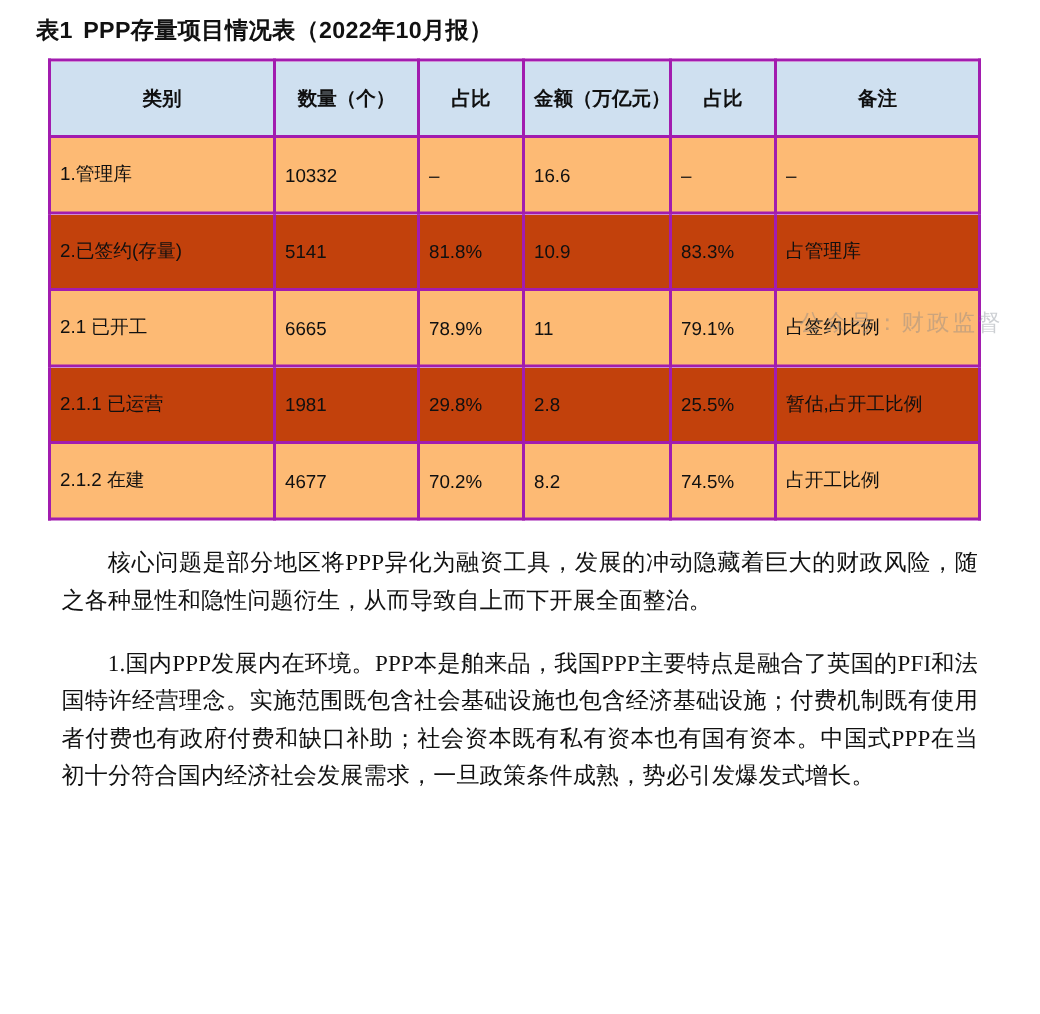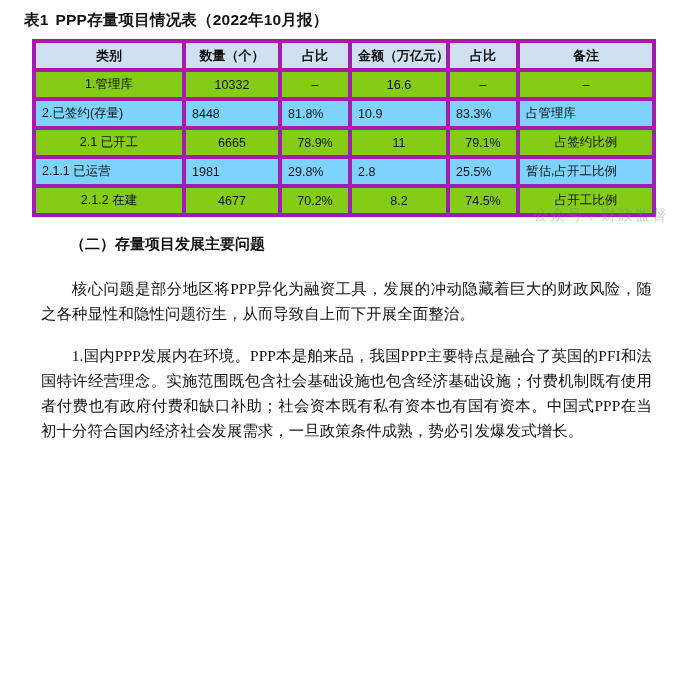--- a/index.html
+++ b/index.html
@@ -39,39 +39,38 @@
   }
   table.ppp {
     border-collapse: collapse;
     width: 620px;
     margin-left: 8px;
     font-family: "Liberation Sans", sans-serif;
     font-size: 12.5px;
     table-layout: fixed;
   }
   table.ppp th, table.ppp td {
-    border: 4px solid #a21caf;
+    border: 2px solid #a21caf;
     height: 25px;
-    padding: 0 6px;
+    padding: 12px 6px;
     color: #101010;
     white-space: nowrap;
     overflow: hidden;
   }
   table.ppp thead th {
     background: #cfe0f0;
     font-weight: bold;
     text-align: center;
     font-size: 13px;
   }
   table.ppp tbody tr.odd td {
-    background: #84cc16;
-    text-align: center;
+    background: #fdba74;
   }
   table.ppp tbody tr.even td {
-    background: #7dd3fc;
+    background: #c2410c;
   }
   table.ppp td.c0 { text-align: left; }
   table.ppp td.c1, table.ppp td.c2, table.ppp td.c3, table.ppp td.c4 { text-align: left; }
   table.ppp td.c5 { text-align: left; }
 
   .col0 { width: 150px; }
   .col1 { width: 96px; }
   .col2 { width: 70px; }
   .col3 { width: 98px; }
   .col4 { width: 70px; }
@@ -148,21 +147,21 @@
         <tr class="odd">
           <td class="c0">1.管理库</td>
           <td class="c1">10332</td>
           <td class="c2">–</td>
           <td class="c3">16.6</td>
           <td class="c4">–</td>
           <td class="c5">–</td>
         </tr>
         <tr class="even">
           <td class="c0">2.已签约(存量)</td>
-          <td class="c1">8448</td>
+          <td class="c1">5141</td>
           <td class="c2">81.8%</td>
           <td class="c3">10.9</td>
           <td class="c4">83.3%</td>
           <td class="c5">占管理库</td>
         </tr>
         <tr class="odd">
           <td class="c0">2.1 已开工</td>
           <td class="c1">6665</td>
           <td class="c2">78.9%</td>
           <td class="c3">11</td>
@@ -184,18 +183,17 @@
           <td class="c3">8.2</td>
           <td class="c4">74.5%</td>
           <td class="c5">占开工比例</td>
         </tr>
       </tbody>
     </table>
   </div>
 
   <div class="watermark">公众号：财政监督</div>
 
-  <div class="section-head">（二）存量项目发展主要问题</div>
 
   <p class="body-text">核心问题是部分地区将PPP异化为融资工具，发展的冲动隐藏着巨大的财政风险，随之各种显性和隐性问题衍生，从而导致自上而下开展全面整治。</p>
   <p class="body-text">1.国内PPP发展内在环境。PPP本是舶来品，我国PPP主要特点是融合了英国的PFI和法国特许经营理念。实施范围既包含社会基础设施也包含经济基础设施；付费机制既有使用者付费也有政府付费和缺口补助；社会资本既有私有资本也有国有资本。中国式PPP在当初十分符合国内经济社会发展需求，一旦政策条件成熟，势必引发爆发式增长。</p>
 
 </div>
 
 </body></html>

